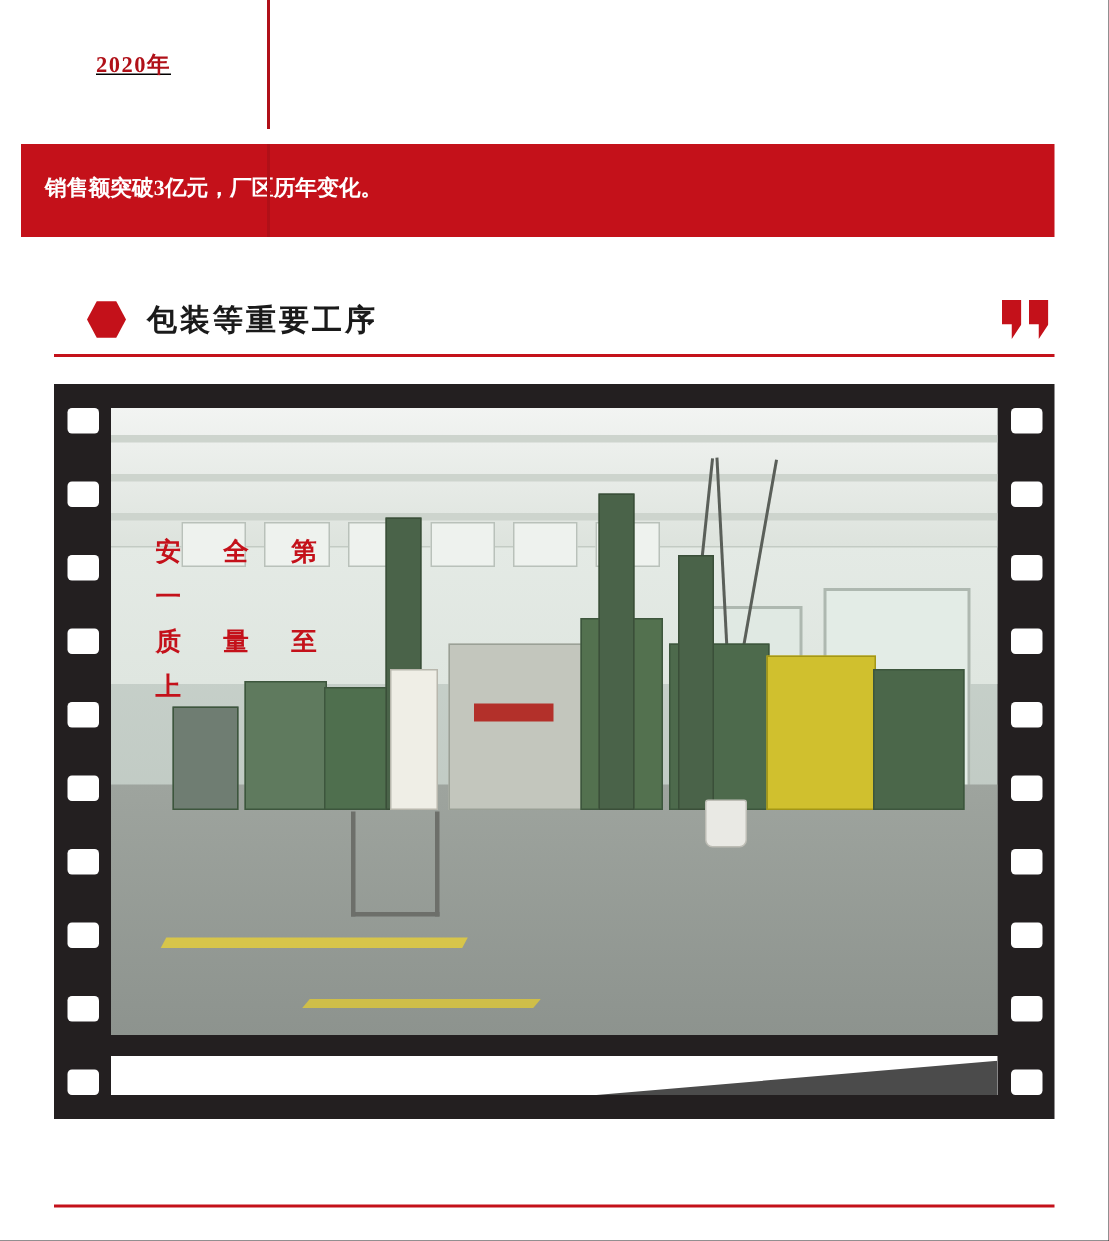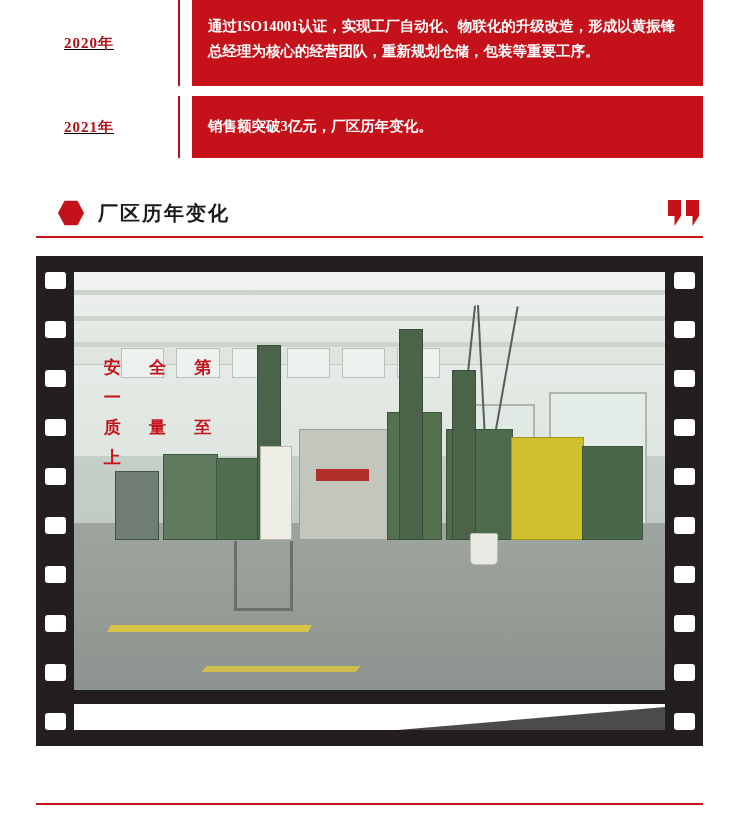--- a/index.html
+++ b/index.html
@@ -342,41 +342,37 @@
 </head>
 <body>
 
 <div class="timeline">
 
   <div class="tl-row r1">
     <div class="tl-line"></div>
     <div class="tl-year-cell">
       <span class="tl-year">2020年</span>
     </div>
-    <div class="tl-bar">通过ISO14001认证，实现工厂自动化、物联化的升级改造，形成以黄振锋总经理为核心的经营团队，重新规划仓储，包装等重要工序。</div>
   </div>
 
   <div class="tl-spacer"></div>
 
   <div class="tl-row r2">
     <div class="tl-line"></div>
-    <div class="tl-year-cell">
-      <span class="tl-year">2021年</span>
-    </div>
     <div class="tl-bar">销售额突破3亿元，厂区历年变化。</div>
   </div>
 
   <div class="tl-spacer"></div>
 
 
 </div>
 
 <div class="section-header">
   <span class="hex"></span>
-  <span class="section-title">厂区历年变化</span>
+  <span class="section-title">包装等重要工序</span>
   <span class="quote-mark">
     <i></i>
       <i></i>
   </span>
 </div>
 
 <div class="film">
 
   <div class="perfs">
     <span></span>

